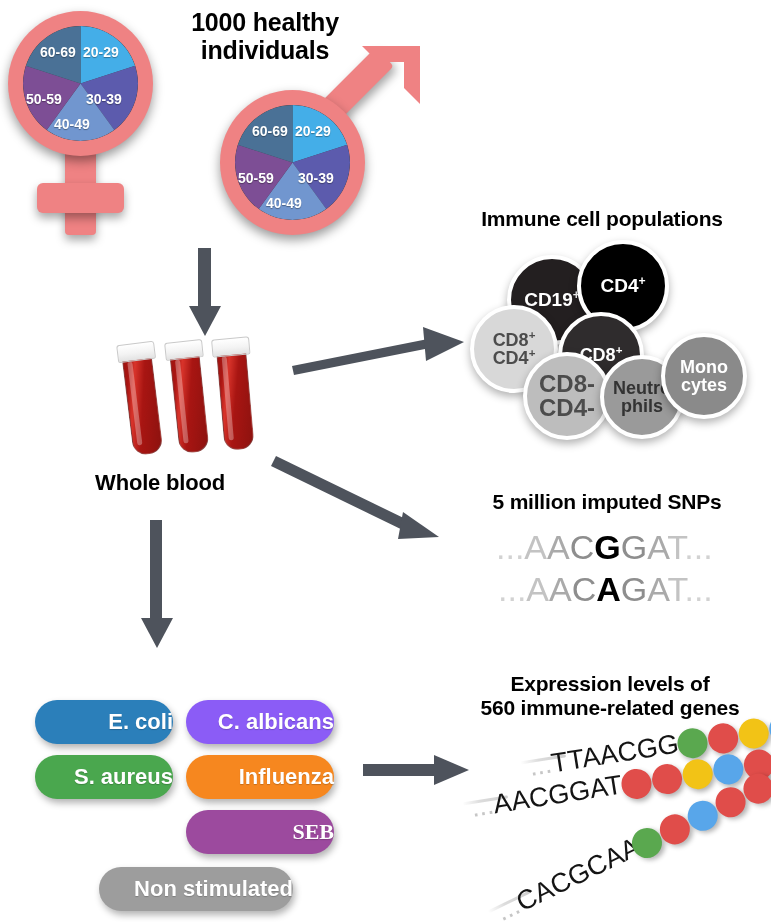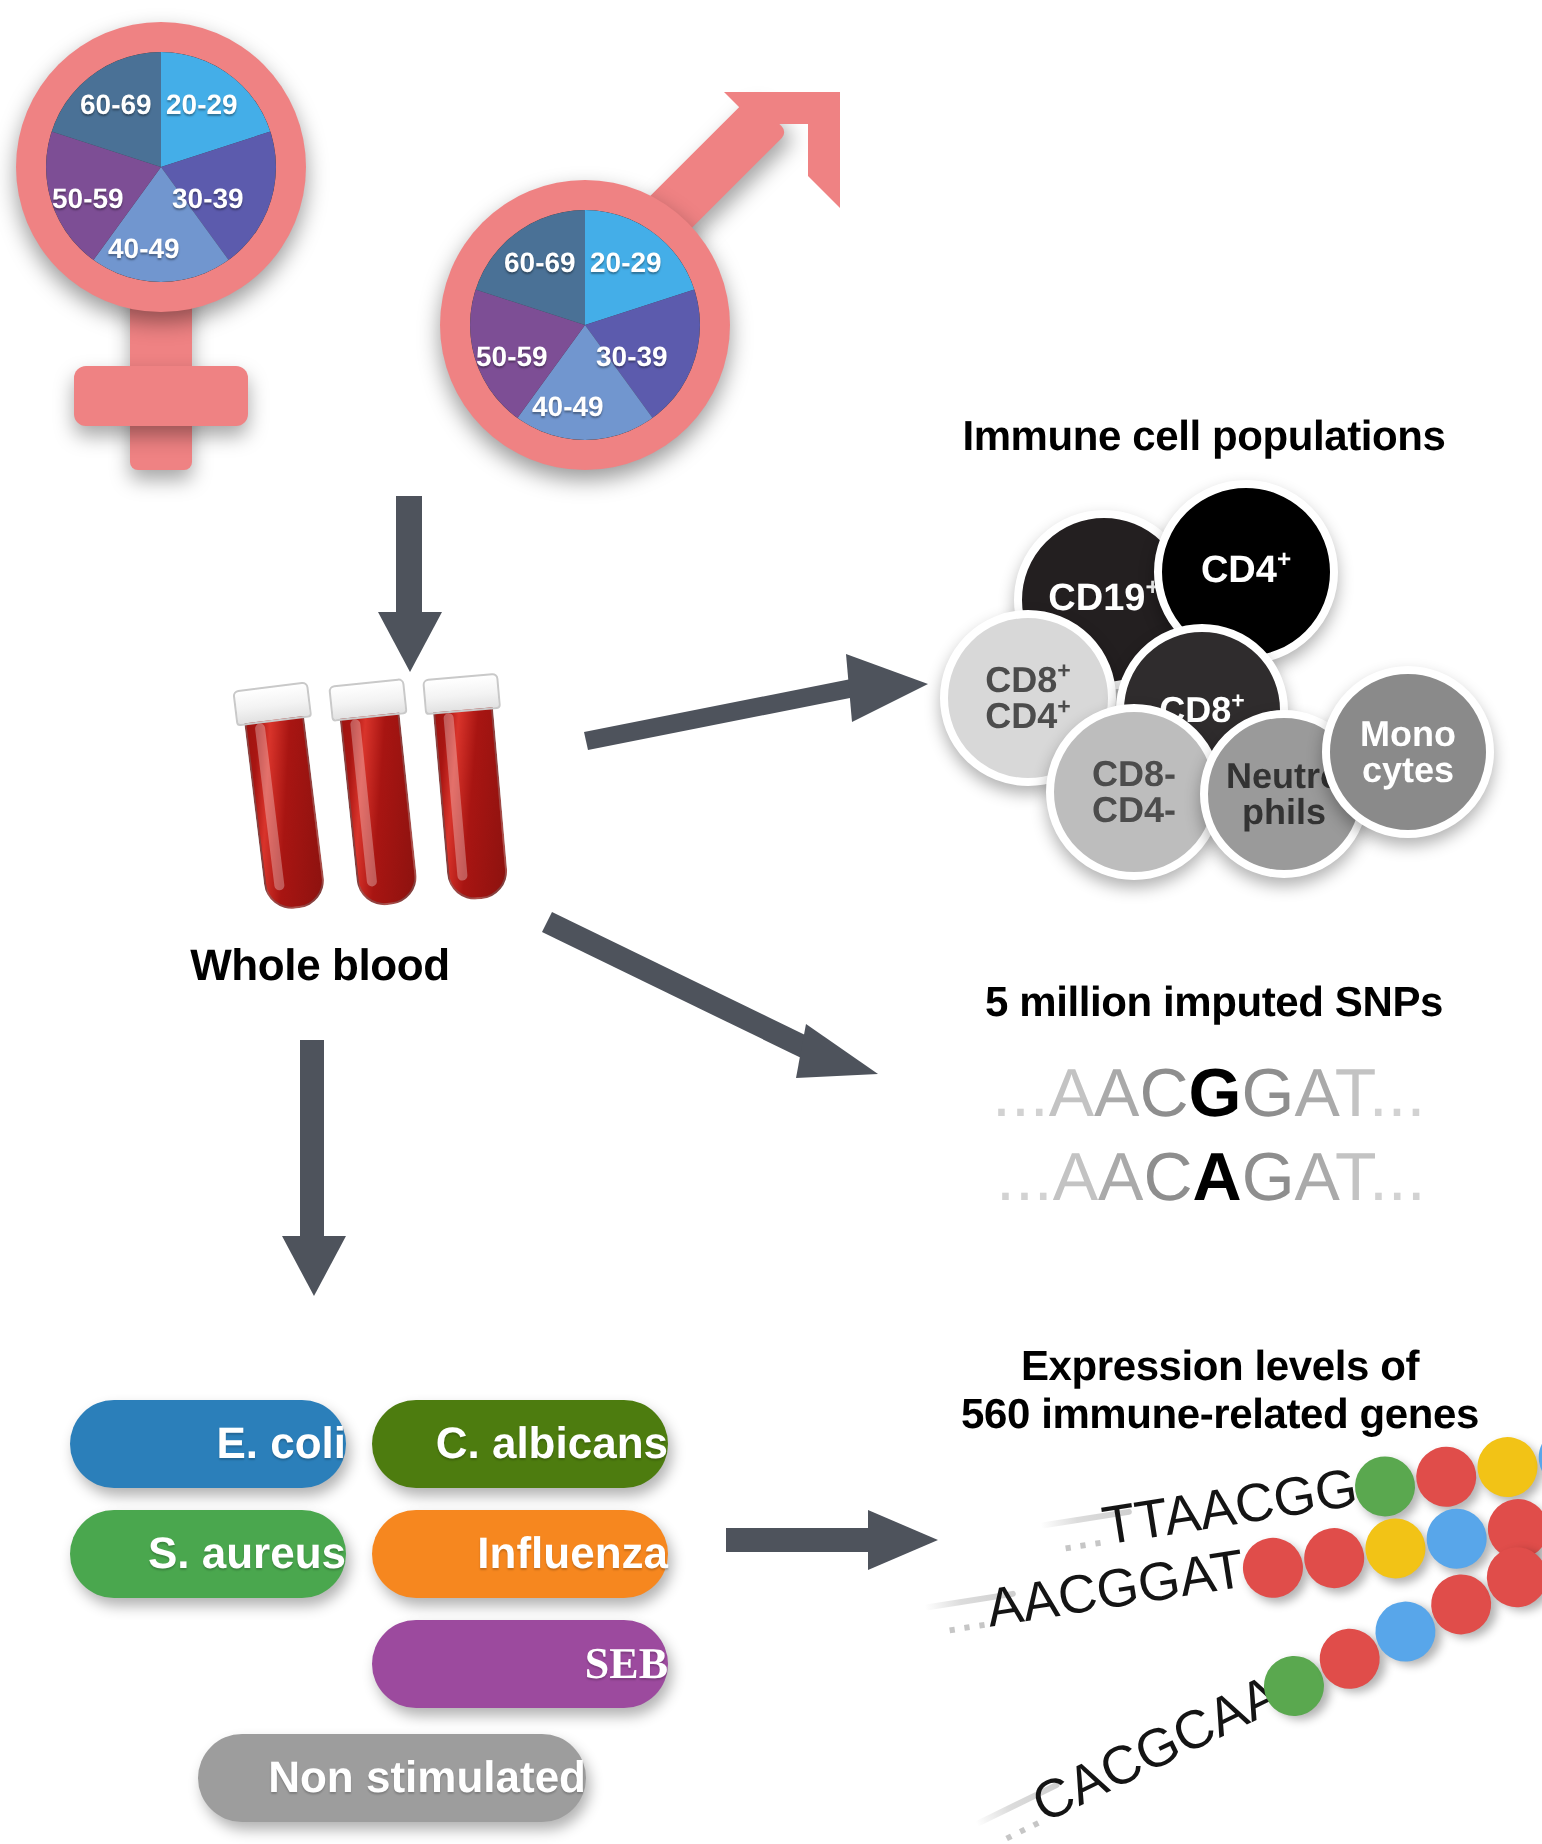--- a/index.html
+++ b/index.html
@@ -194,20 +194,24 @@
     height: 3px;
     background: linear-gradient(90deg, rgba(215,215,215,0) 0%, #dcdcdc 40%, #cfcfcf 100%);
     border-radius: 2px;
   }
 </style>
 </head>
 <body>
 
 <div id="stage">
 
+  <div class="abs heading" id="title-individuals">
+    <div>1000 healthy</div>
+    <div>individuals</div>
+  </div>
 
   <div class="gender" id="female-symbol" style="left:0px; top:0px; width:210px; height:250px;">
     <div class="stem" id="f-stem-v" style="left:65px; top:140px; width:31px; height:95px;"></div>
     <div class="stem" id="f-stem-h" style="left:37px; top:183px; width:87px; height:30px;"></div>
     <div class="ring" style="left:8px; top:11px; width:145px; height:145px;"></div>
     <div class="pie-wrap" style="left:23px; top:26px; width:115px; height:115px;">
       <svg class="slice" viewBox="0 0 100 100">
         <g id="fem-pie">
             <path d="M 50 50 L 50.00 0.00 A 50 50 0 0 1 97.55 34.55 Z" fill="#44aee8"></path>
             <path d="M 50 50 L 97.55 34.55 A 50 50 0 0 1 79.39 90.45 Z" fill="#5c5bad"></path>
@@ -305,21 +309,21 @@
         <div>
           <div>CD8<sup>+</sup></div>
           <div>CD4<sup>+</sup></div>
         </div>
       </div>
       <div class="cell" style="left: 558px; top: 312px; width: 86px; height: 86px; background: rgb(47, 44, 45); color: rgb(255, 255, 255); font-size: 18px;">
         <div>
           <div>CD8<sup>+</sup></div>
         </div>
       </div>
-      <div class="cell" style="left: 523px; top: 352px; width: 88px; height: 88px; background: rgb(189, 189, 189); color: rgb(76, 76, 76); font-size: 18px;">
+      <div class="cell" style="left: 523px; top: 352px; width: 88px; height: 88px; background: rgb(189, 189, 189); color: rgb(76, 76, 76); font-size: 24px;">
         <div>
           <div>CD8-</div>
           <div>CD4-</div>
         </div>
       </div>
       <div class="cell" style="left: 600px; top: 355px; width: 84px; height: 84px; background: rgb(154, 154, 154); color: rgb(51, 51, 51); font-size: 18px;">
         <div>
           <div>Neutro</div>
           <div>phils</div>
         </div>
@@ -335,21 +339,21 @@
   <div class="abs heading" id="title-snps">5 million imputed SNPs</div>
   <div id="snp-block" style="left:496px; top:528px; width:270px; height:90px;">
     <div class="snp-row" id="snp-row-0" style="left:0px; top:0px;"><span class="dots-l">...</span><span class="g1">A</span><span class="g2">A</span><span class="g3">C</span><span class="hl">G</span><span class="g3">G</span><span class="g2">A</span><span class="g1">T</span><span class="dots-r">...</span></div>
     <div class="snp-row" id="snp-row-1" style="left:2px; top:42px;"><span class="dots-l">...</span><span class="g1">A</span><span class="g2">A</span><span class="g3">C</span><span class="hl">A</span><span class="g3">G</span><span class="g2">A</span><span class="g1">T</span><span class="dots-r">...</span></div>
   </div>
 
   <div class="abs" id="stimuli-panel" style="left:0px; top:0px; width:380px; height:922px;">
       <div class="pill" style="left: 35px; top: 676px; width: 138px; height: 44px; background: rgb(43, 127, 186);">
         <span>E. coli</span>
       </div>
-      <div class="pill" style="left: 186px; top: 676px; width: 148px; height: 44px; background: #4d7c0f;">
+      <div class="pill" style="left: 186px; top: 676px; width: 148px; height: 44px; background: #8b5cf6;">
         <span>C. albicans</span>
       </div>
       <div class="pill" style="left: 35px; top: 731px; width: 138px; height: 44px; background: rgb(74, 167, 78);">
         <span>S. aureus</span>
       </div>
       <div class="pill" style="left: 186px; top: 731px; width: 148px; height: 44px; background: rgb(246, 135, 31);">
         <span>Influenza</span>
       </div>
       <div class="pill" style="left: 186px; top: 786px; width: 148px; height: 44px; background: rgb(156, 74, 158); font-family: Liberation Serif, serif;">
         <span>SEB</span>

